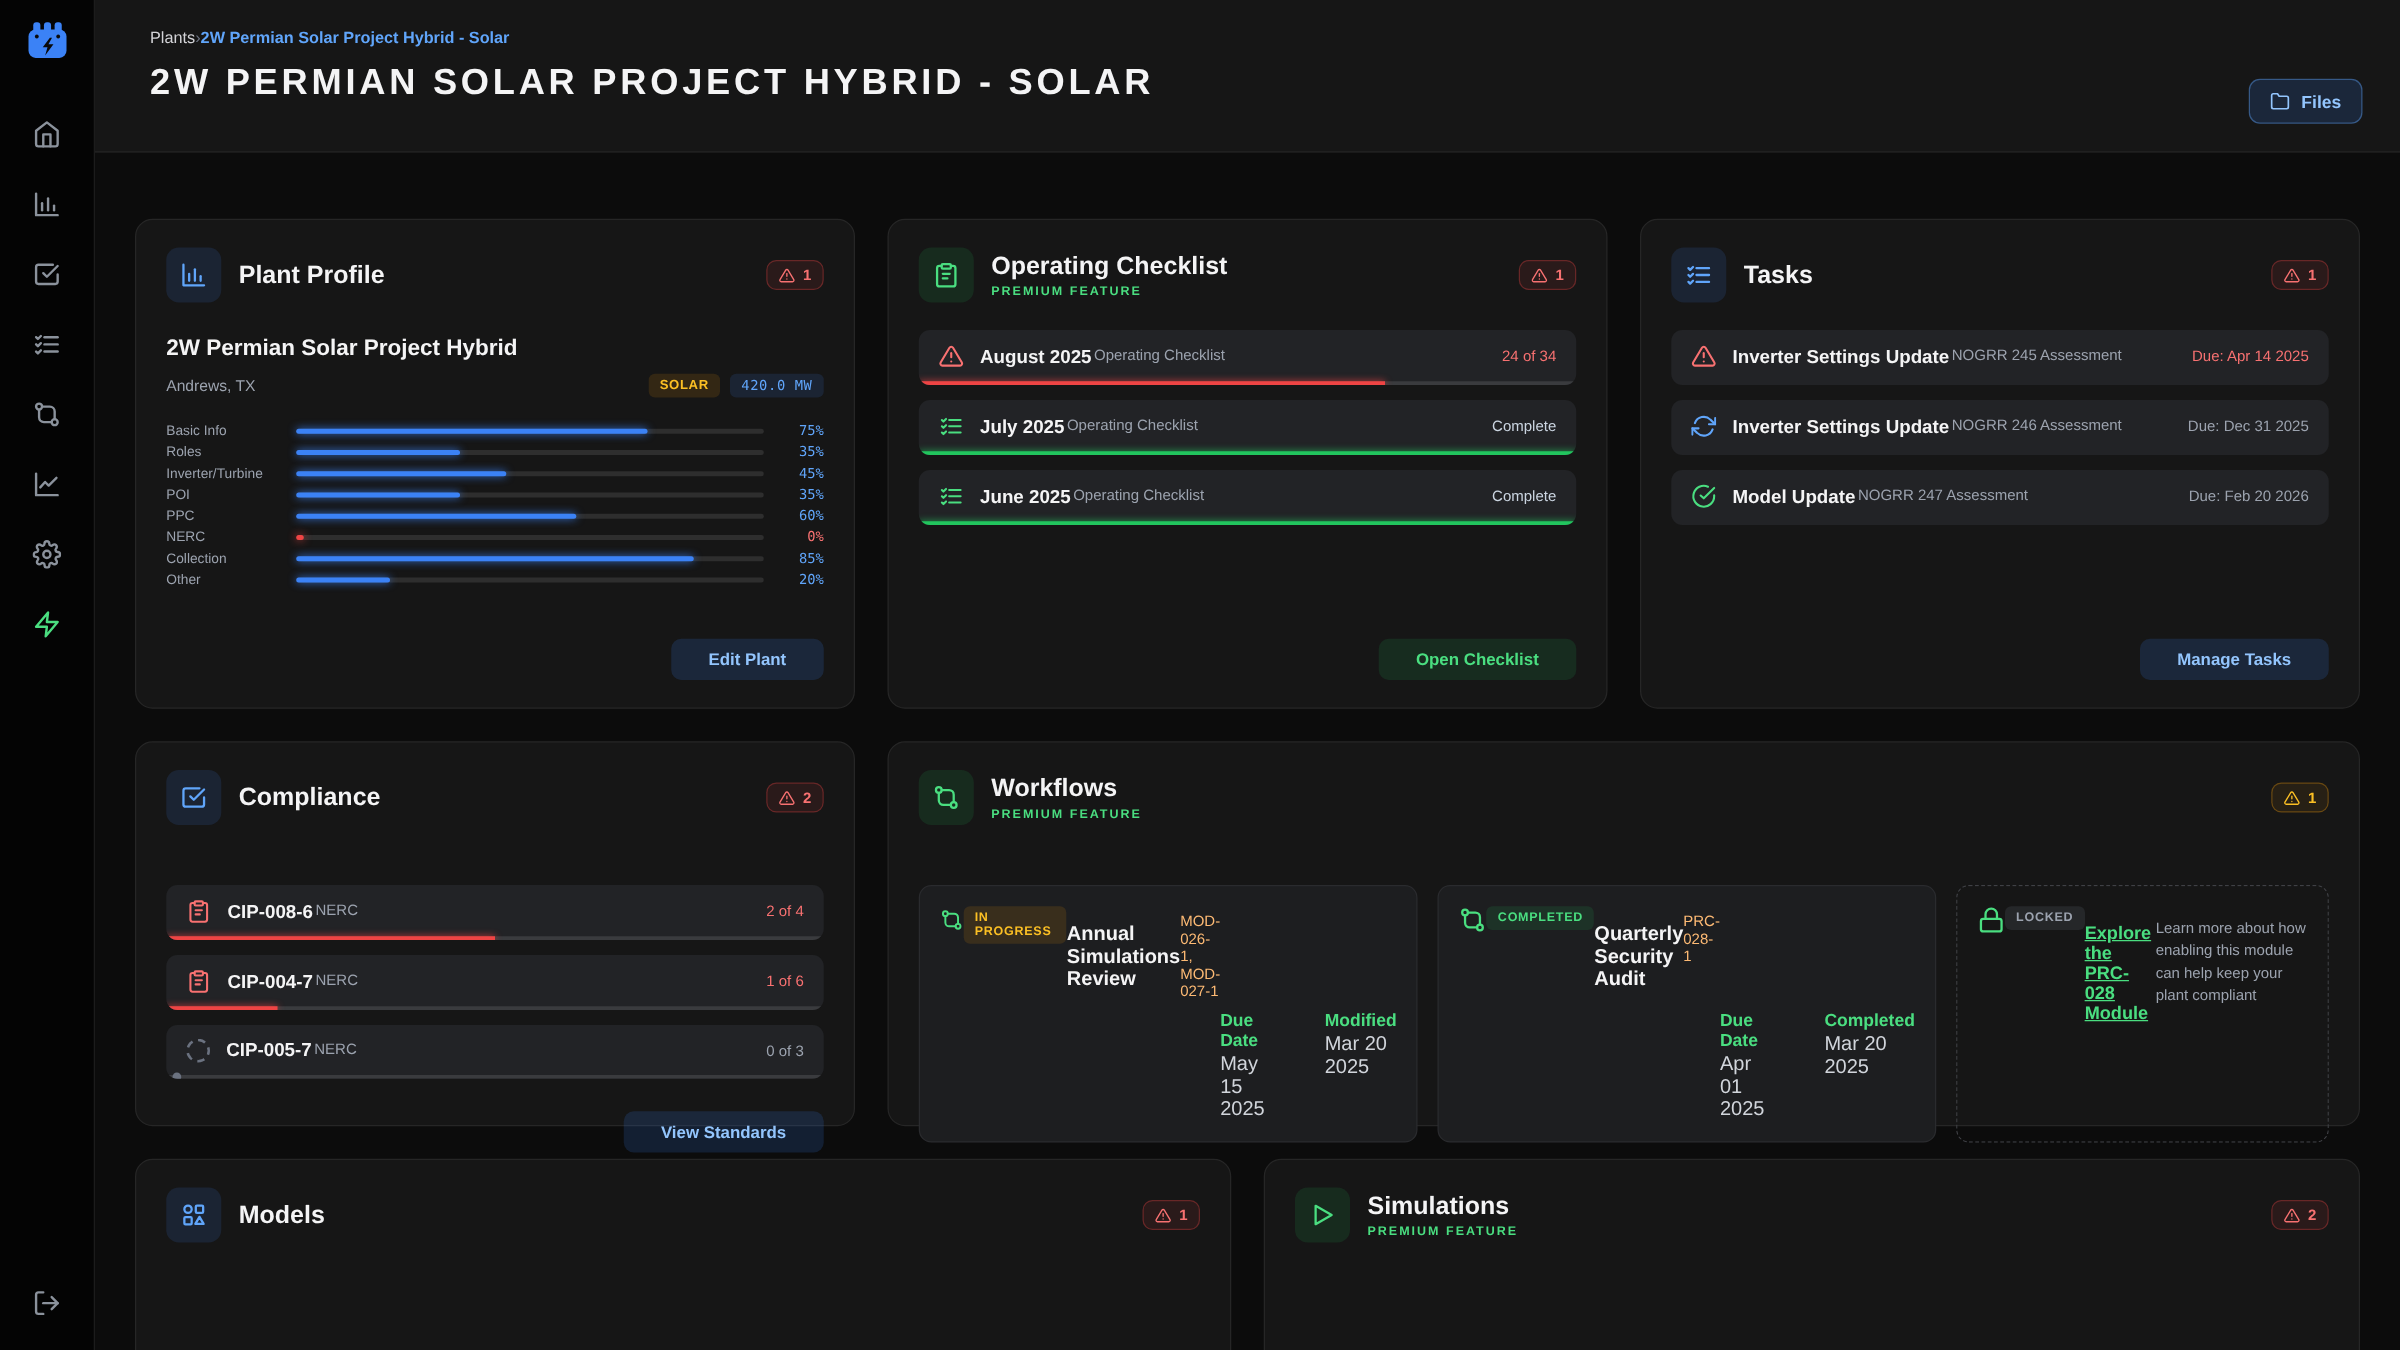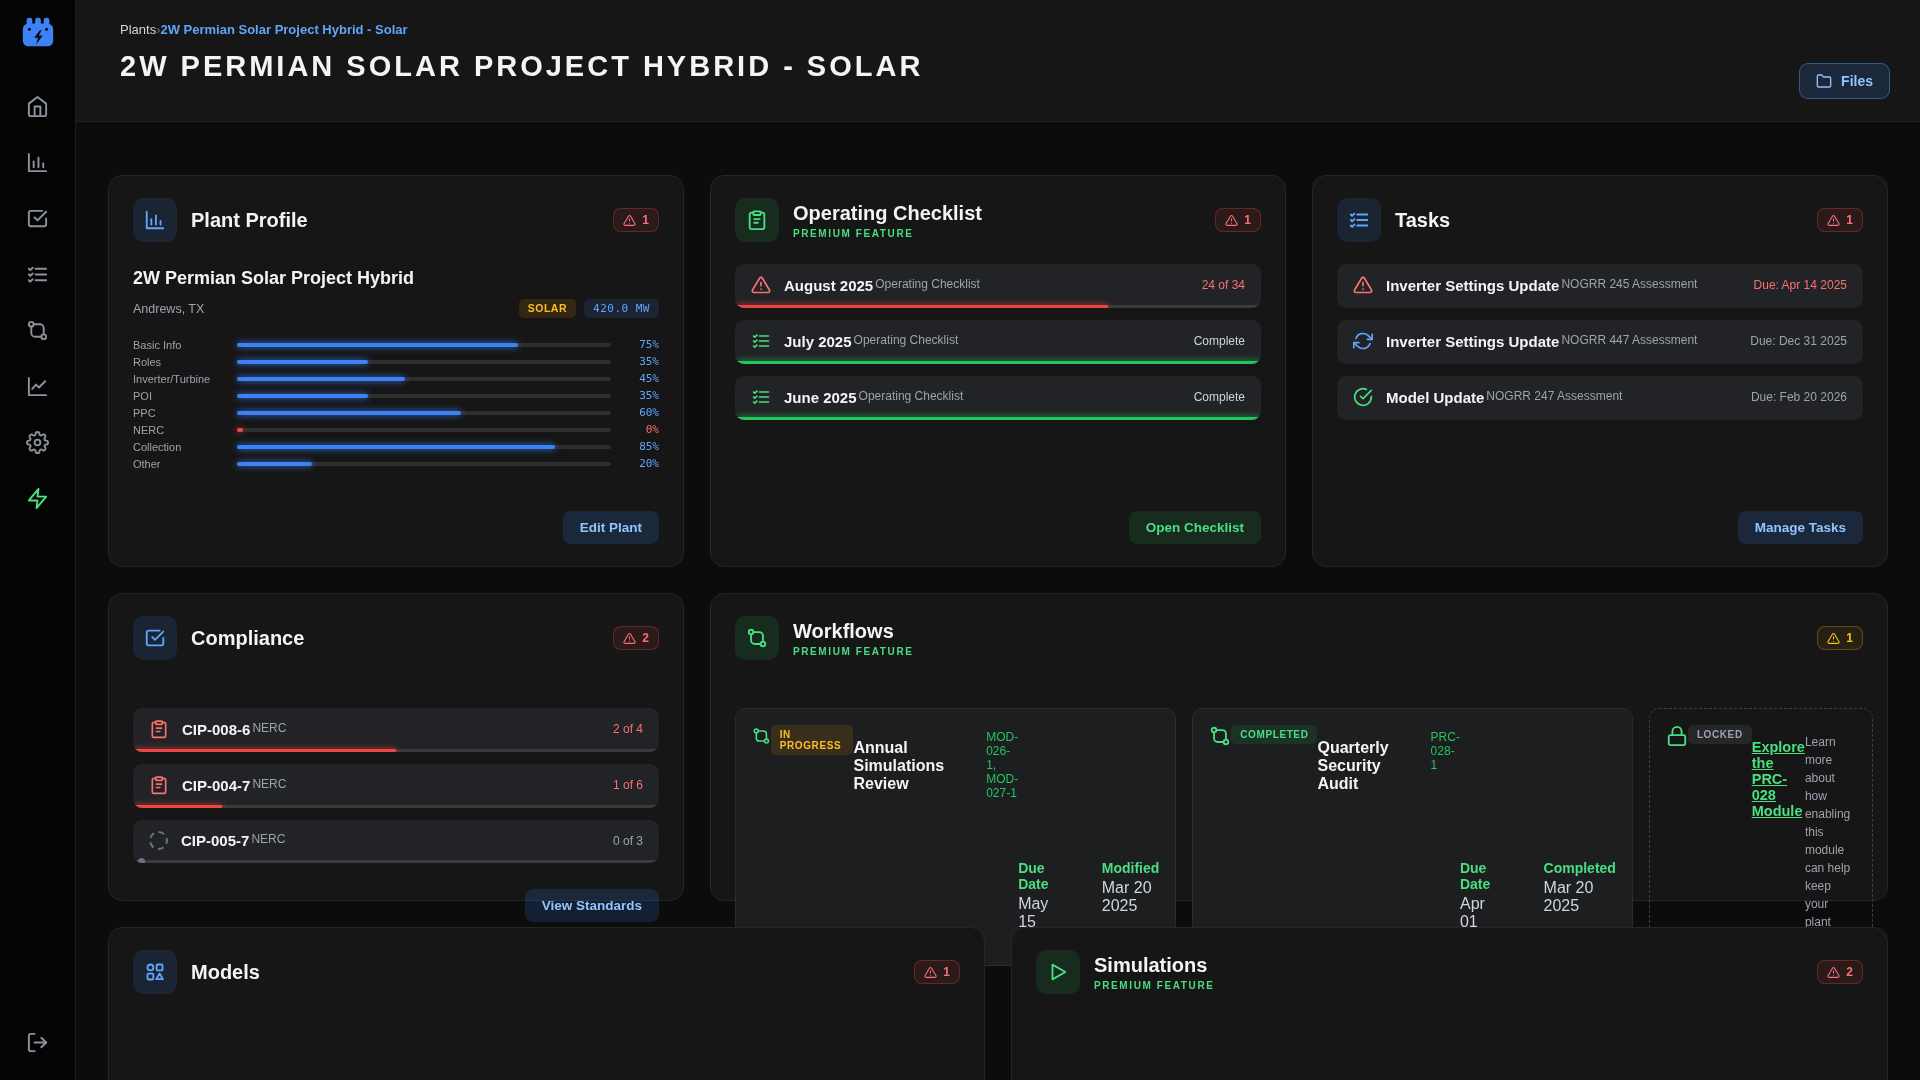--- a/index.html
+++ b/index.html
@@ -74,21 +74,21 @@
   .p-label { width:104px; flex:0 0 104px; font-size:11px; color:#9ca3af; }
   .p-track { flex:1; height:4px; border-radius:2px; background:#2e2e2e; }
   .p-fill { height:100%; border-radius:2px; background:#3b82f6; box-shadow:0 0 7px rgba(59,130,246,.9); }
   .p-pct { width:48px; flex:0 0 48px; text-align:right; font-size:11px; color:#60a5fa;
            font-family:"DejaVu Sans Mono",monospace; }
   .p-row.danger .p-fill { background:#ef4444; box-shadow:0 0 7px rgba(239,68,68,.9); }
   .p-row.danger .p-pct { color:#f87171; }
 
   
   .card-foot { margin-top:auto; display:flex; justify-content:flex-end; }
-  .btn { border:none; cursor:pointer; font-size:13.5px; font-weight:600; padding:9px 17px;
+  .btn { border:none; cursor:pointer; font-size:13.5px; font-weight:600; padding:9px 30px;
          border-radius:8px; font-family:inherit; }
   .btn.blue { background:rgba(59,130,246,.16); color:#93c5fd; }
   .btn.green { background:rgba(34,197,94,.13); color:#4ade80; }
 
   
   .item-list { margin-top:22px; display:flex; flex-direction:column; gap:12px; }
   .item { background:#222326; border-radius:9px; padding:11px 16px 13px; display:flex;
           align-items:center; gap:13px; position:relative; overflow:hidden; cursor:pointer; }
   .it-icon { width:20px; height:20px; flex:0 0 20px; color:#9ca3af; }
   .it-text { display:flex; flex-direction:row; gap:2px; }
@@ -117,21 +117,21 @@
   .wf-grid { margin-top:22px; display:grid; grid-template-columns:repeat(3,1fr); gap:16px; }
   .wf-card { background:#1d1e20; border:1px solid #2a2b2e; border-radius:10px; padding:16px;
              display:flex; flex-direction:row; min-height:206px; cursor:pointer; }
   .wf-head { display:flex; align-items:flex-start; }
   .wf-head svg { width:22px; height:22px; color:#4ade80; }
   .chip { margin-left:auto; font-size:10px; font-weight:700; letter-spacing:.6px; padding:4px 9px; border-radius:5px; }
   .chip.amber { color:#fbbf24; background:rgba(245,158,11,.13); }
   .chip.green { color:#4ade80; background:rgba(34,197,94,.12); }
   .chip.gray { color:#9ca3af; background:rgba(107,114,128,.18); }
   .wf-title { margin-top:14px; font-size:16px; font-weight:700; color:#f4f4f5; }
-  .wf-sub { margin-top:5px; font-size:12px; color:#22c55e;margin-left:42px; }
+  .wf-sub { margin-top:5px; font-size:12px; color:#fdba74; }
   .wf-meta { margin-top:auto; display:flex; gap:48px; }
   .wf-meta-label { font-size:14px; color:#4ade80; font-weight:600; }
   .wf-meta-value { margin-top:3px; font-size:16px; color:#d1d5db; }
   .wf-card.locked { background:transparent; border:1px dashed #3f4045; cursor:default; }
   .wf-title.green-t { color:#4ade80; font-size:14.5px;text-decoration:underline; }
   .wf-desc { margin-top:8px; font-size:12px; color:#9ca3af; line-height:1.5; max-width:280px; }
 </style>
 </head>
 <body>
 
@@ -446,21 +446,21 @@
               <span class="it-right">Due: Apr 14 2025</span>
             </div>
             <div class="item active">
               <svg class="ic it-icon" viewBox="0 0 24 24">
                   <polyline points="23 4 23 10 17 10"></polyline>
                   <polyline points="1 20 1 14 7 14"></polyline>
                   <path d="M3.51 9a9 9 0 0 1 14.85-3.36L23 10M1 14l4.64 4.36A9 9 0 0 0 20.49 15"></path>
                 </svg>
               <div class="it-text">
                 <span class="it-title">Inverter Settings Update</span>
-                <span class="it-sub">NOGRR 447 Assessment</span>
+                <span class="it-sub">NOGRR 246 Assessment</span>
               </div>
               <span class="it-right">Due: Dec 31 2025</span>
             </div>
             <div class="item done">
               <svg class="ic it-icon" viewBox="0 0 24 24">
                   <path d="M22 11.08V12a10 10 0 1 1-5.93-9.14"></path>
                   <polyline points="22 4 12 14.01 9 11.27"></polyline>
                 </svg>
               <div class="it-text">
                 <span class="it-title">Model Update</span>

